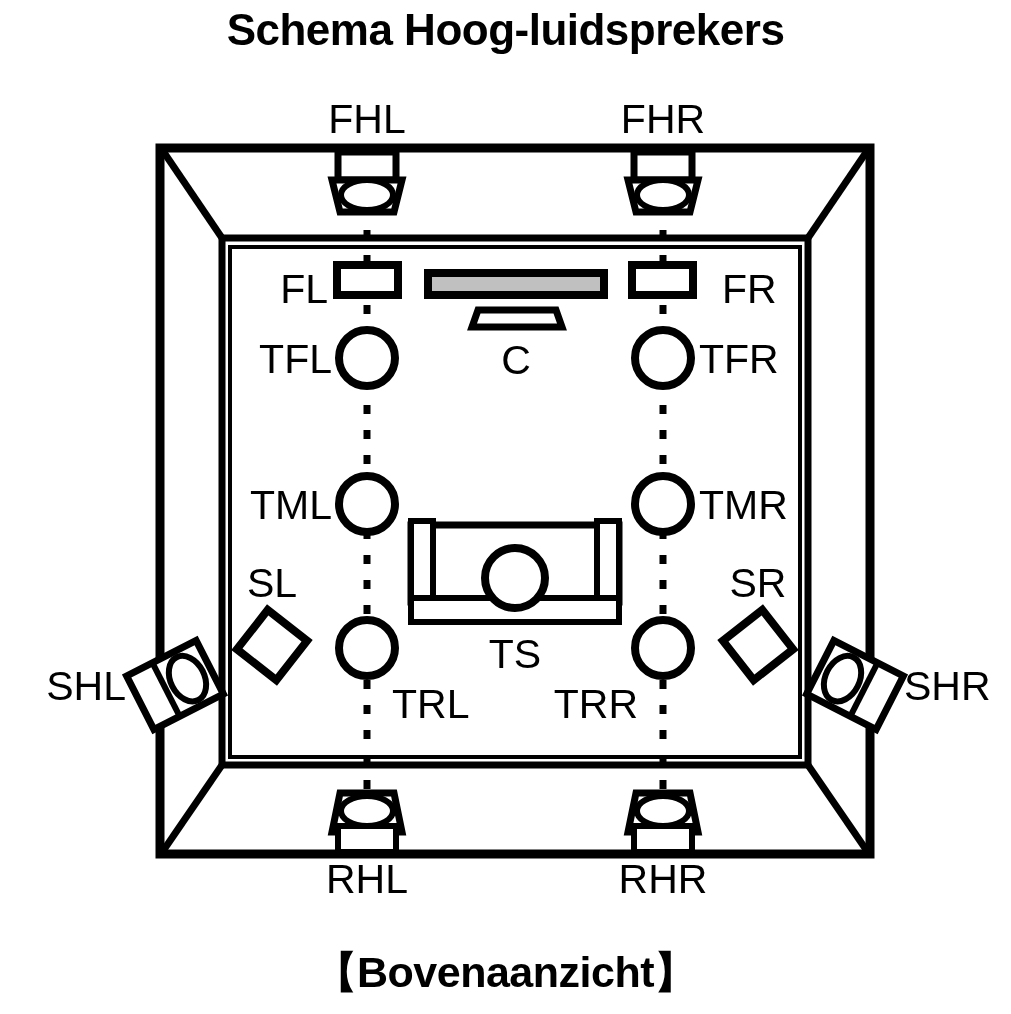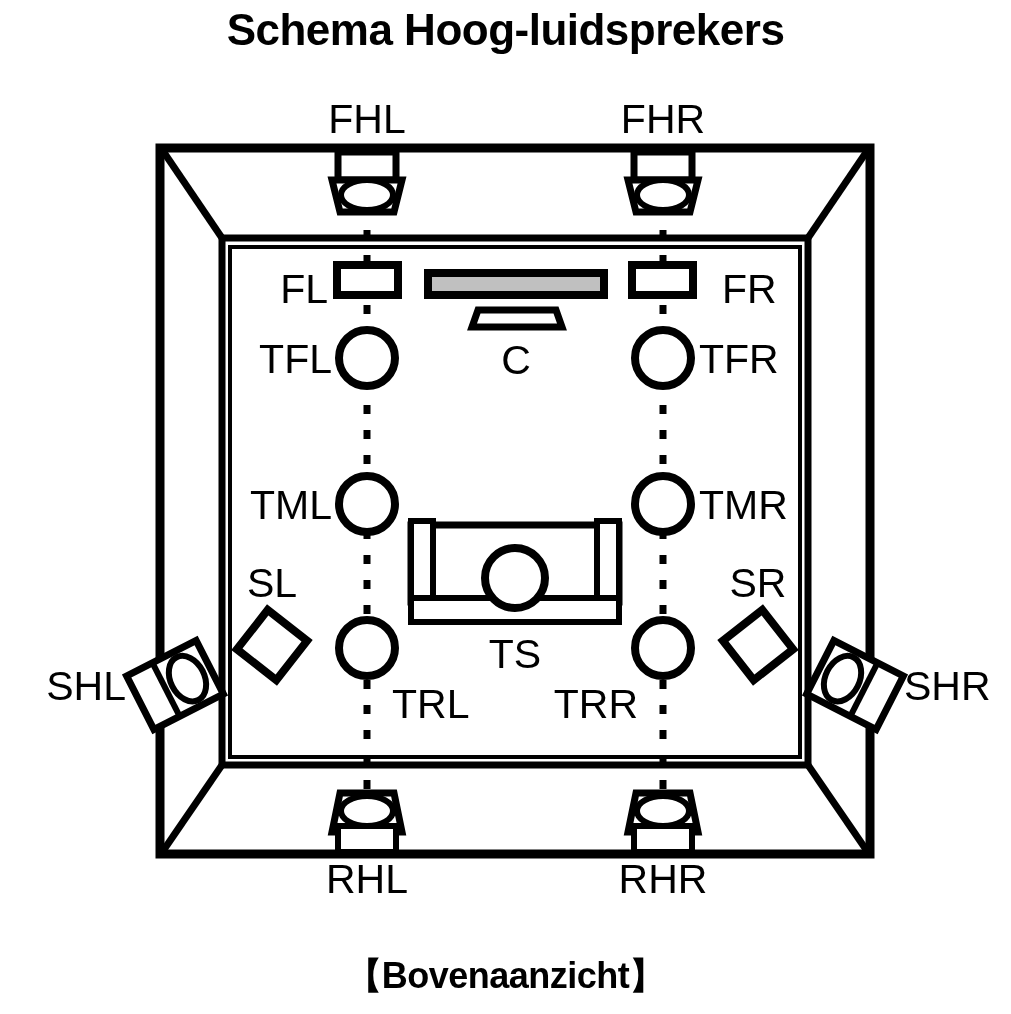--- a/index.html
+++ b/index.html
@@ -31,21 +31,21 @@
     letter-spacing: -0.5px;
     line-height: 1.1;
     white-space: nowrap;
   }
   .caption {
     position: absolute;
     bottom: 18px;
     left: 0;
     width: 1011px;
     text-align: center;
-    font-size: 36px;
+    font-size: 43px;
     font-weight: bold;
     letter-spacing: -0.5px;
     line-height: 1.1;
     white-space: nowrap;
   }
   svg.stage {
     position: absolute;
     left: 0;
     top: 0;
     width: 1011px;

